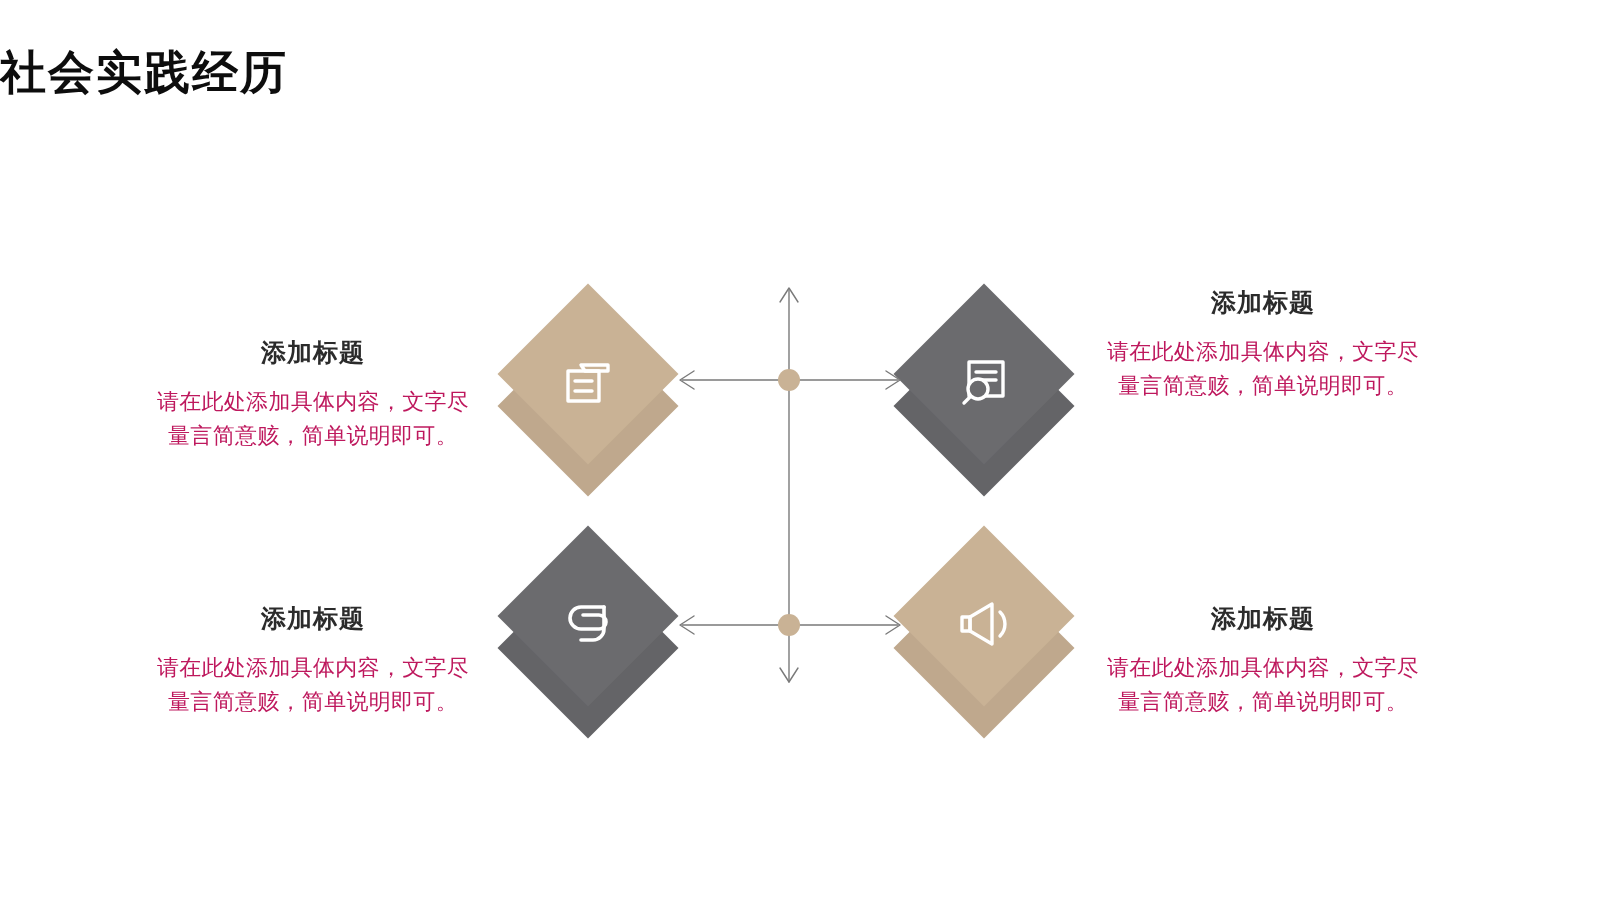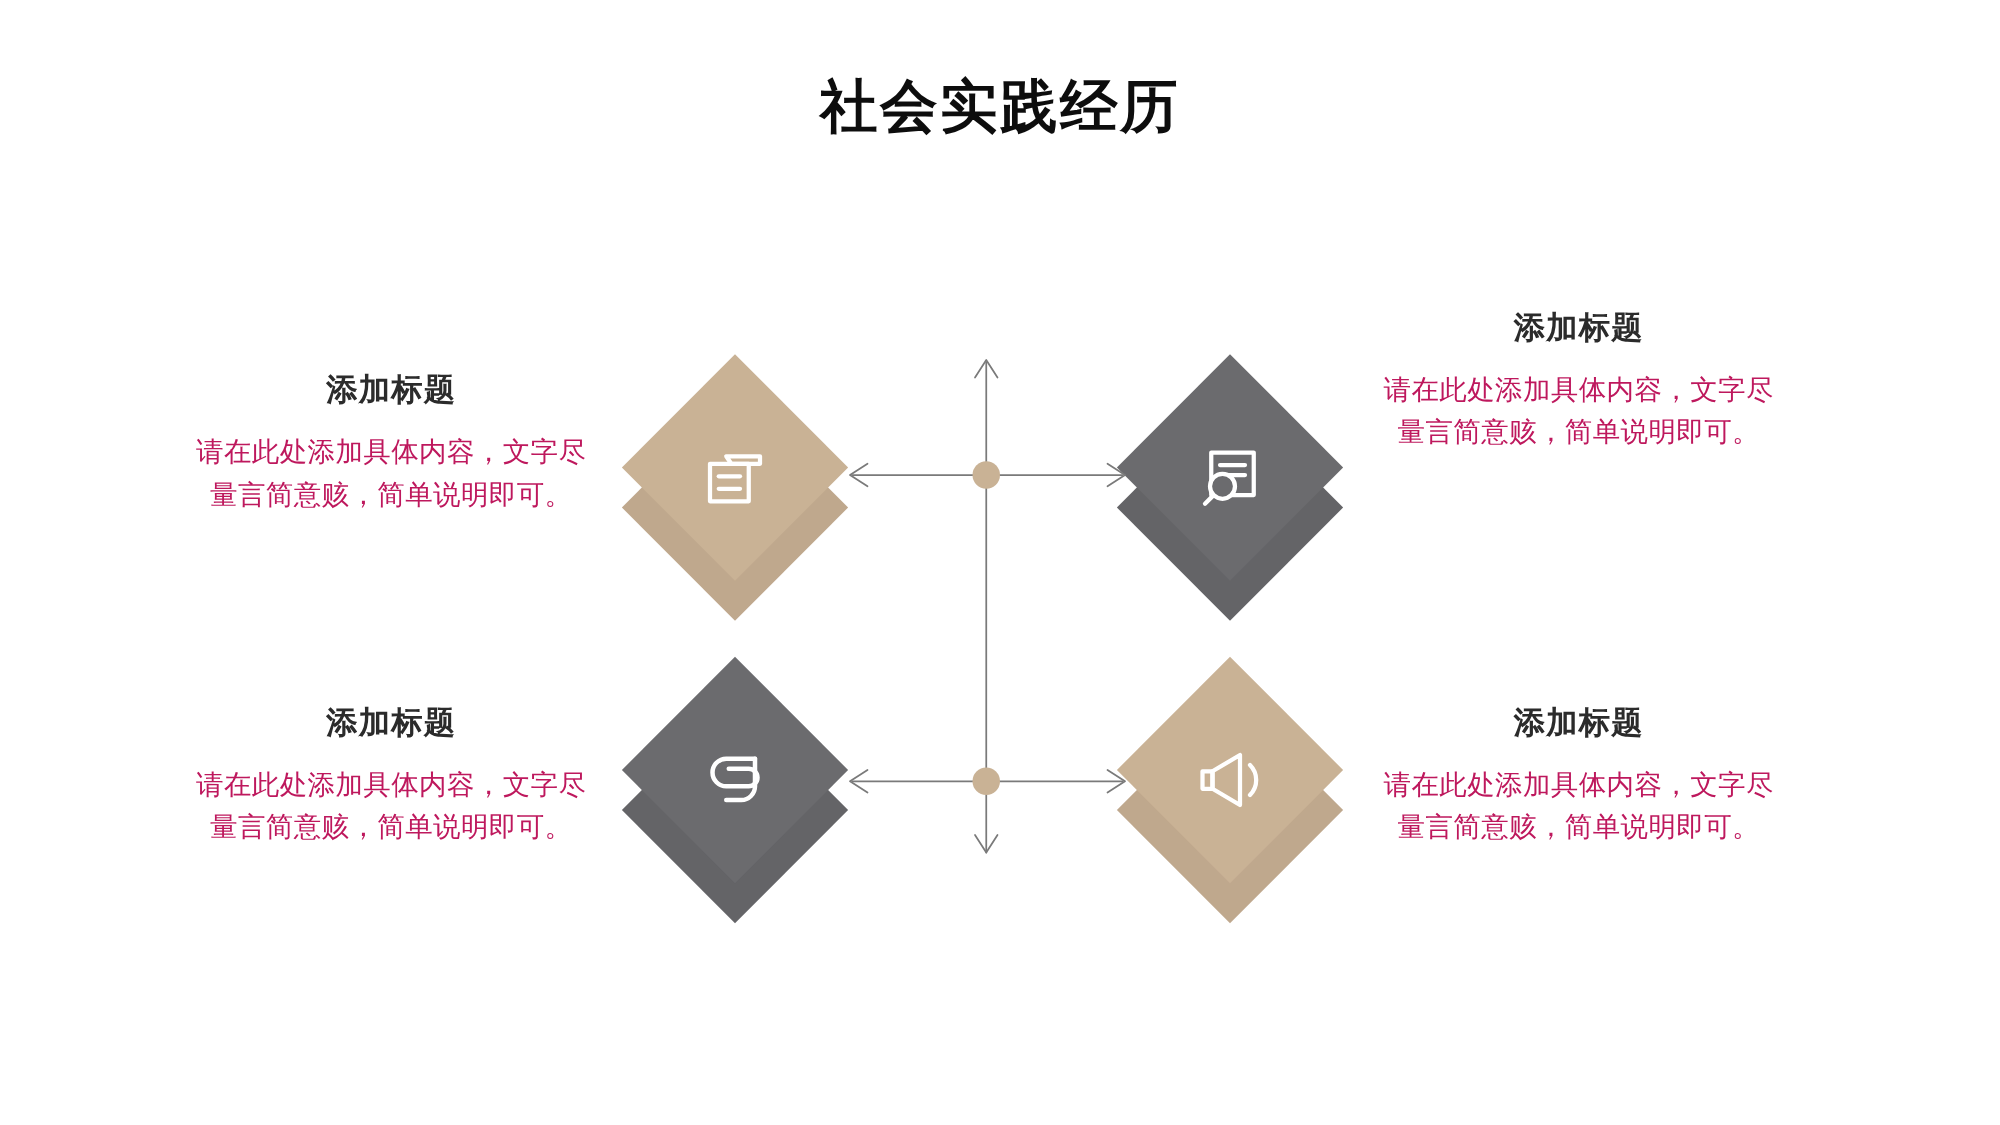--- a/index.html
+++ b/index.html
@@ -12,35 +12,36 @@
     height: 900px;
     position: relative;
     overflow: hidden;
     font-family: "Liberation Sans", "DejaVu Sans", sans-serif;
     color: #3a3a3a;
   }
 
   
   #slide-title {
     position: absolute;
-    top: 58px;
+    top: 45px;
     left: 0;
     width: 1600px;
-    text-align: center;
+    text-align: left;
     font-size: 46px;
     font-weight: bold;
     color: #0d0d0d;
     letter-spacing: 2px;
     line-height: 1.2;
   }
 
   
   .text-block {
     position: absolute;
     width: 330px;
+    margin-top: 40px;
   }
   .block-heading {
     font-size: 25px;
     font-weight: bold;
     color: #2b2b2b;
     text-align: center;
     letter-spacing: 1px;
     line-height: 1.3;
     margin: 0 0 16px 0;
   }

